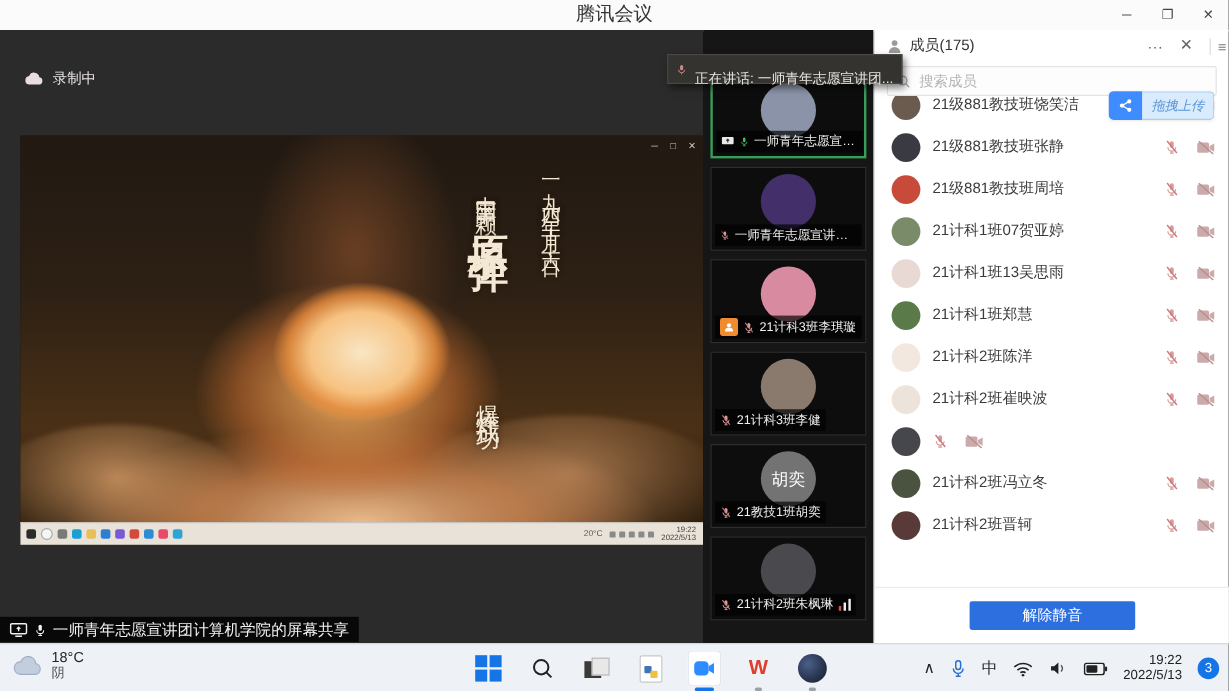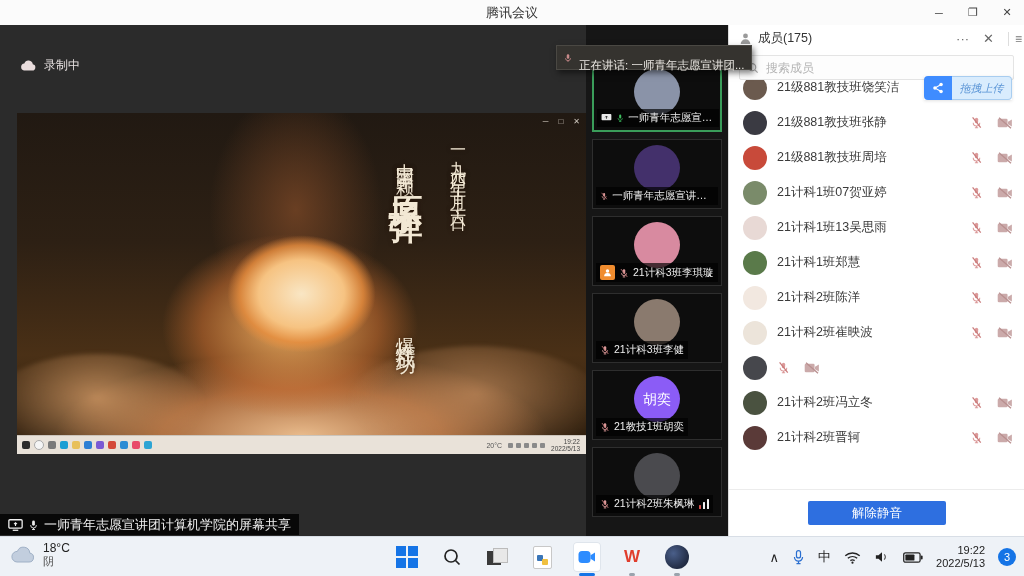--- a/index.html
+++ b/index.html
@@ -2,21 +2,21 @@
 <html><head>
 <meta charset="utf-8">
 <style>
   html,body{margin:0;padding:0;width:1024px;height:576px;overflow:hidden;
     font-family:"Liberation Sans","DejaVu Sans",sans-serif;background:#1b1b1b;}
   .app{position:relative;width:1024px;height:576px;}
 
   
   .titlebar{position:absolute;left:0;top:0;width:1024px;height:25px;background:#fbfbfb;
     border-bottom:1px solid #e3e3e3;display:flex;align-items:center;}
-  .titlebar .t{flex:1;text-align:center;font-size:13px;color:#333;}
+  .titlebar .t{flex:1;text-align:center;font-size:16px;color:#333;}
   .winctl{position:absolute;right:0;top:0;height:25px;display:flex;}
   .winctl span{width:34px;height:25px;display:flex;align-items:center;justify-content:center;
     font-size:11px;color:#444;cursor:pointer;}
 
   
   .main{position:absolute;left:0;top:25px;width:1024px;height:511px;display:flex;}
 
   
   .share{position:relative;width:586px;height:511px;background:#2b2b2b;overflow:hidden;}
   .recording{position:absolute;left:20px;top:32px;display:flex;align-items:center;gap:8px;
@@ -279,21 +279,21 @@
           <svg width="10" height="12" viewBox="0 0 16 16">
             <rect x="6" y="2" width="4" height="7" rx="2" fill="#dc9a9a"></rect>
             <path d="M4 8.2a4 4 0 0 0 8 0M8 12.2v2.2M6 14.4h4" fill="none" stroke="#dc9a9a" stroke-width="1.3"></path>
             <path d="M3.2 1.8l10 12.4" stroke="#c97b7b" stroke-width="1.5"></path>
           </svg>
           <span class="lbl">21计科3班李健</span>
         </div>
       </div>
 
       <div class="tile">
-        <span class="av" style="background: #8b5cf6;">
+        <span class="av" style="background: #737373;">
           <span class="avt">胡奕</span>
         </span>
         <div class="bar">
           <svg width="10" height="12" viewBox="0 0 16 16">
             <rect x="6" y="2" width="4" height="7" rx="2" fill="#dc9a9a"></rect>
             <path d="M4 8.2a4 4 0 0 0 8 0M8 12.2v2.2M6 14.4h4" fill="none" stroke="#dc9a9a" stroke-width="1.3"></path>
             <path d="M3.2 1.8l10 12.4" stroke="#c97b7b" stroke-width="1.5"></path>
           </svg>
           <span class="lbl">21教技1班胡奕</span>
         </div>

